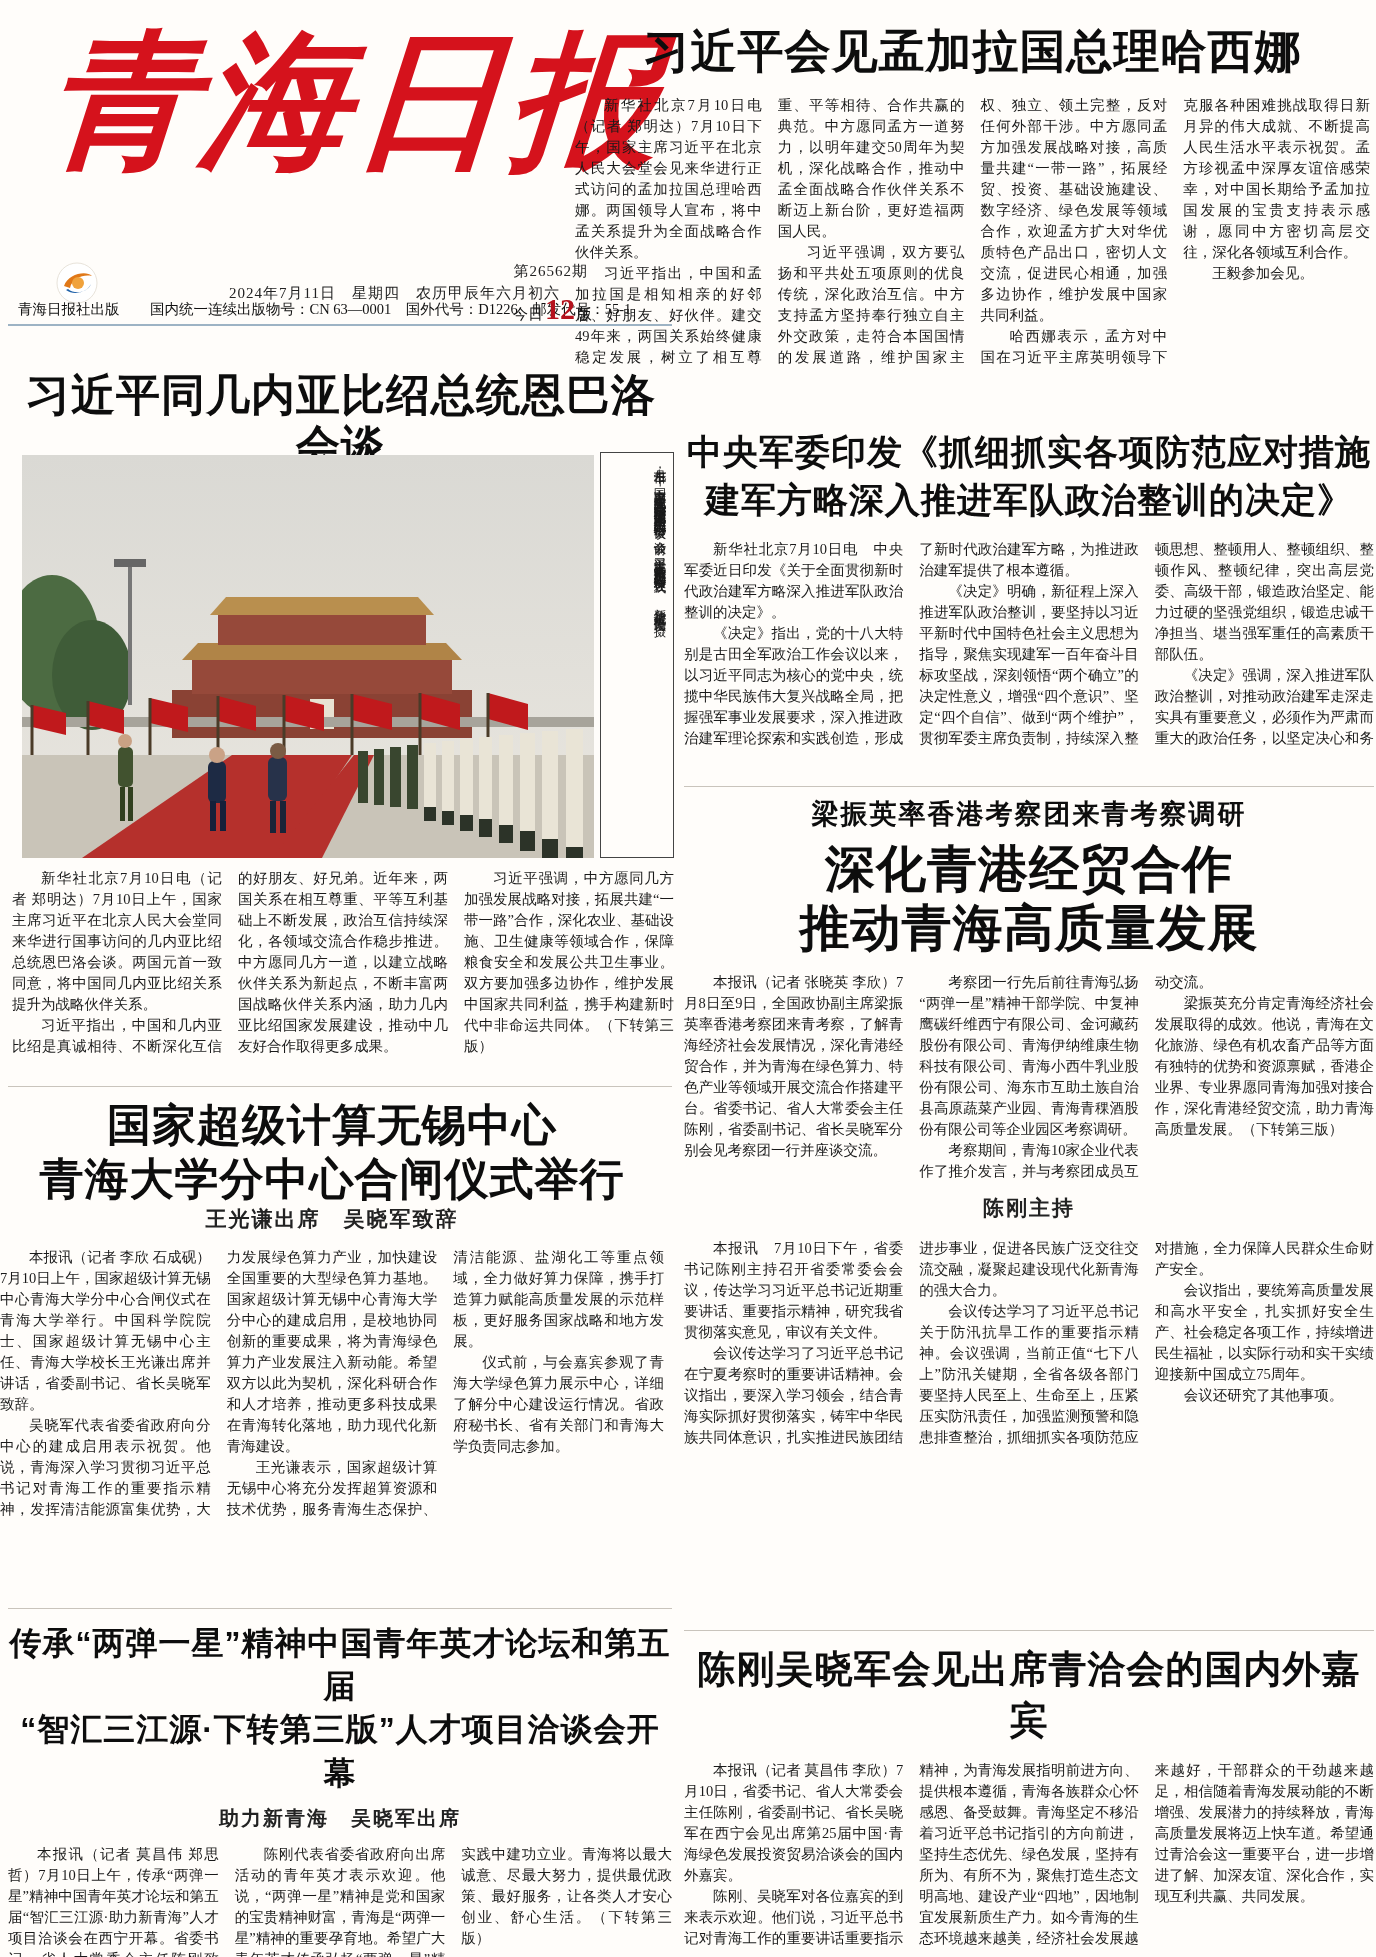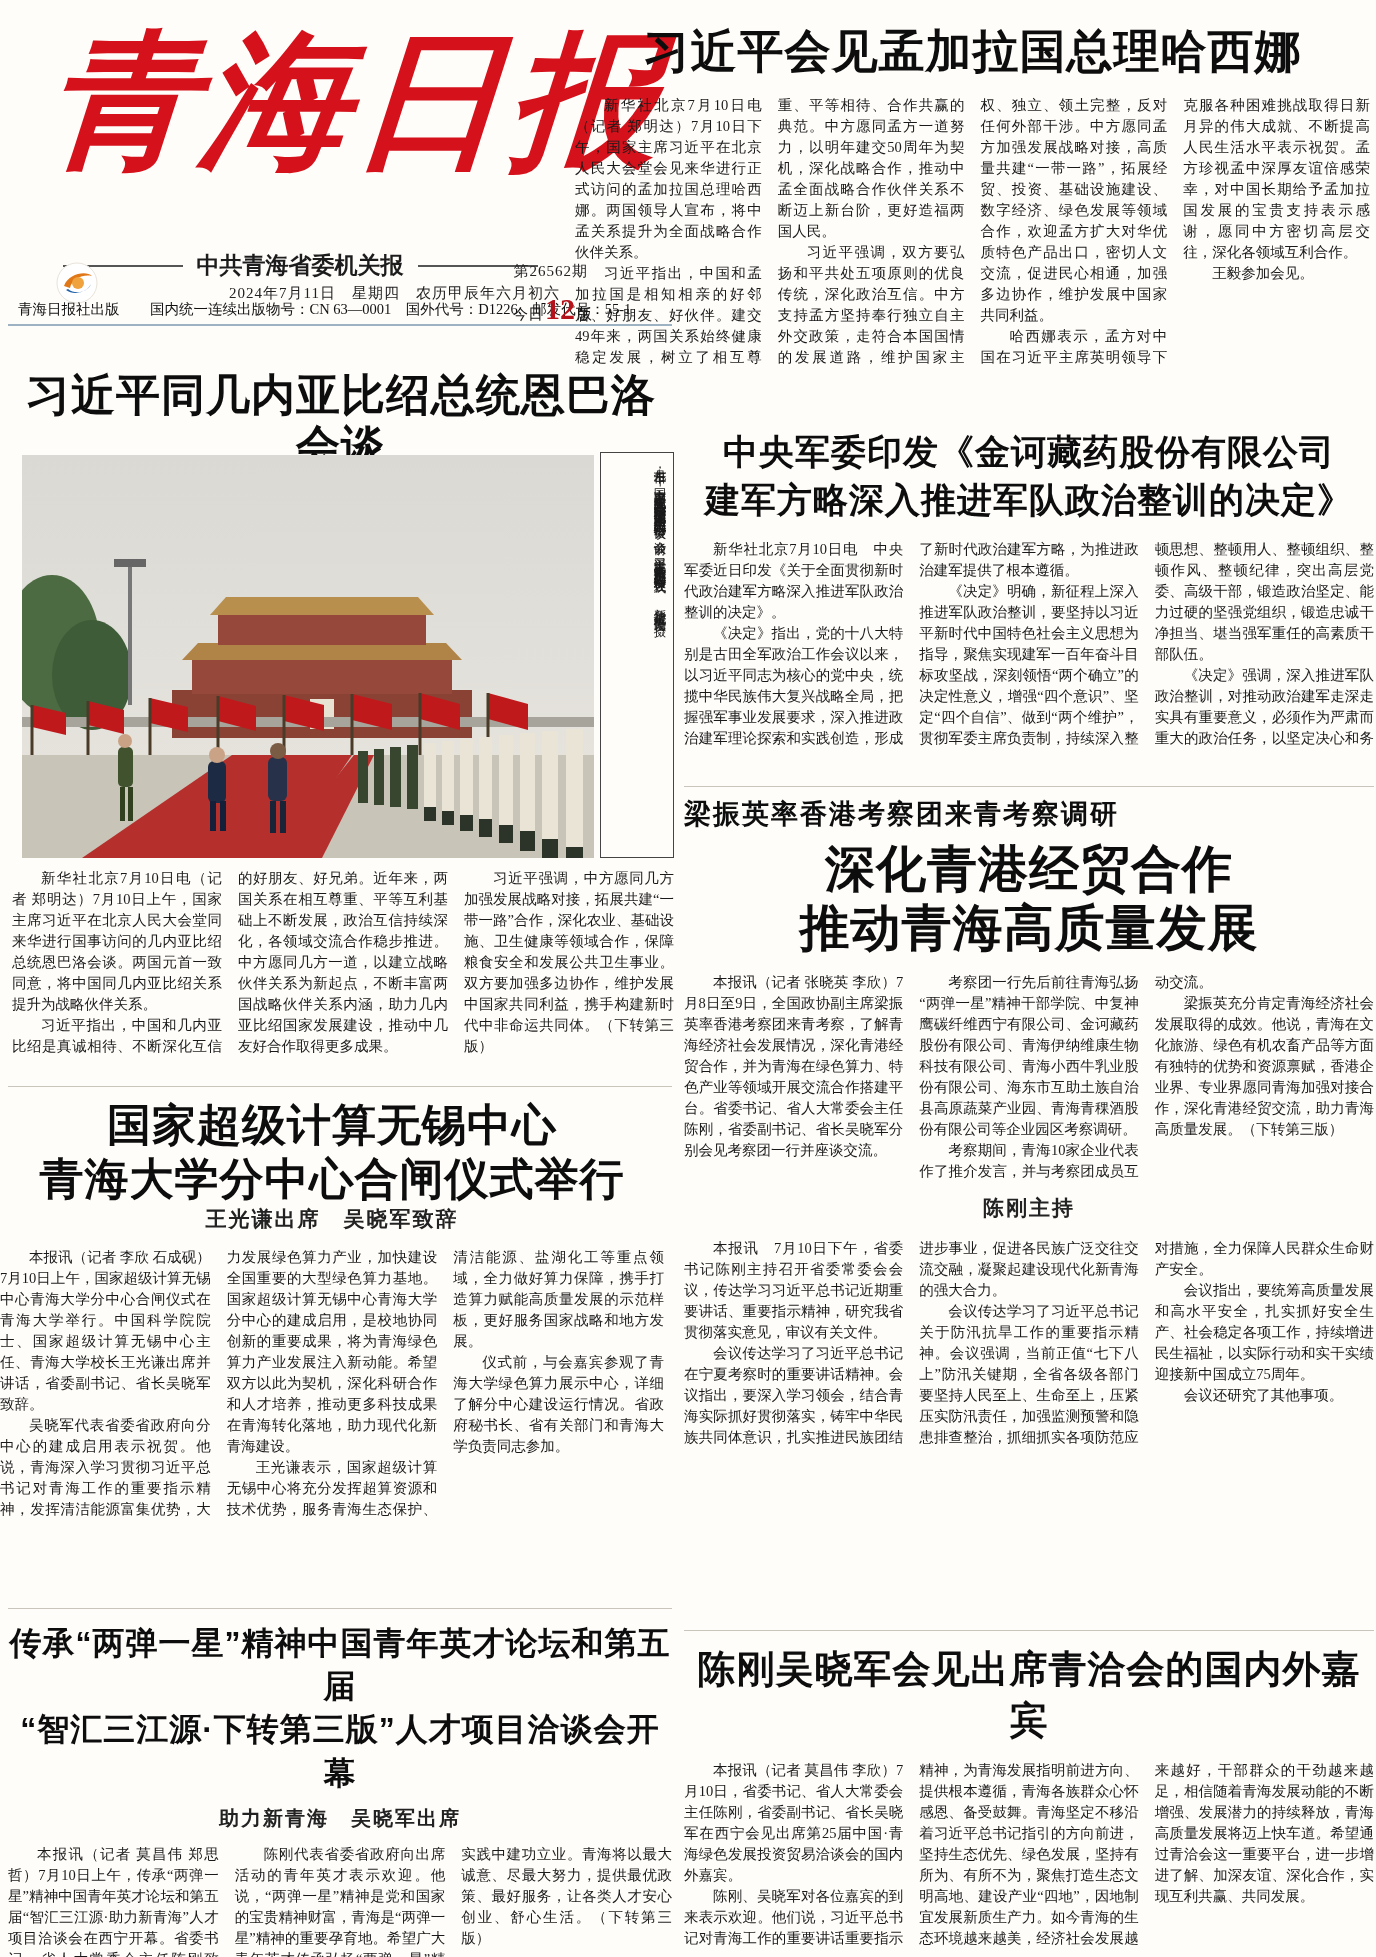--- a/index.html
+++ b/index.html
@@ -33,36 +33,31 @@
   .info-row { font-size:14.5px; color:#111; white-space:nowrap; }
   .pages-num { color:#b5121c; font-size:30px; font-weight:900; font-family:"Liberation Serif",serif; padding:0 2px; }
 
   
   .caption-box {
     border:1px solid #444; padding:6px 5px;
     writing-mode:vertical-rl; font-size:12.5px; line-height:17px;
     letter-spacing:1px; text-align:justify; color:#1a1a1a; overflow:hidden;
   }
 
-  .kicker { font-family:"Liberation Sans",sans-serif; font-weight:900; font-size:27px; letter-spacing:2px; color:#0d0d0d; }
+  .kicker { font-family:"Liberation Sans",sans-serif; font-weight:900; font-size:27px; text-align:center; letter-spacing:2px; color:#0d0d0d; }
 </style>
 </head>
 <body>
 
 <div class="page">
 
   <div class="abs" style="left:48px; top:26px; width:560px; height:185px;">
     <div class="brand-title">青海日报</div>
   </div>
 
-  <div class="abs org-row" style="left:0; top:250px; width:600px; justify-content:center;">
-    <span class="dash"></span>
-    <span>中共青海省委机关报</span>
-    <span class="dash"></span>
-  </div>
 
   <div class="abs" style="left:56px; top:262px; width:42px; height:42px;">
     <svg width="42" height="42" viewBox="0 0 42 42">
       <circle cx="21" cy="21" r="20" fill="#fff" stroke="#e8e3da" stroke-width="1"></circle>
       <path d="M8 24 C12 12, 30 8, 36 14 C28 12, 16 16, 14 26 Z" fill="#e07818"></path>
       <path d="M10 28 C18 34, 32 30, 35 22 C30 32, 18 32, 12 27 Z" fill="#1c5fa8"></path>
       <circle cx="22" cy="21" r="6" fill="#f0a23c"></circle>
     </svg>
   </div>
 
@@ -194,21 +189,21 @@
   <div class="abs caption-box" style="left:600px; top:452px; width:74px; height:406px;">七月十日下午，国家主席习近平在北京人民大会堂同来华进行国事访问的几内亚比绍总统恩巴洛举行会谈。会谈前，习近平在人民大会堂东门外广场为恩巴洛举行欢迎仪式。　新华社记者 饶爱民 摄</div>
 
   <div class="abs body-text cols-3" style="left:12px; top:868px; width:662px; height:208px;">
       <p>新华社北京7月10日电（记者 郑明达）7月10日上午，国家主席习近平在北京人民大会堂同来华进行国事访问的几内亚比绍总统恩巴洛会谈。两国元首一致同意，将中国同几内亚比绍关系提升为战略伙伴关系。</p>
       <p>习近平指出，中国和几内亚比绍是真诚相待、不断深化互信的好朋友、好兄弟。近年来，两国关系在相互尊重、平等互利基础上不断发展，政治互信持续深化，各领域交流合作稳步推进。中方愿同几方一道，以建立战略伙伴关系为新起点，不断丰富两国战略伙伴关系内涵，助力几内亚比绍国家发展建设，推动中几友好合作取得更多成果。</p>
       <p>习近平强调，中方愿同几方加强发展战略对接，拓展共建“一带一路”合作，深化农业、基础设施、卫生健康等领域合作，保障粮食安全和发展公共卫生事业。双方要加强多边协作，维护发展中国家共同利益，携手构建新时代中非命运共同体。（下转第三版）</p>
     </div>
 
   <div class="abs" style="left:684px; top:428px; width:690px;">
     <div class="hl" style="font-size:35px; line-height:1.38;">
-      <div>中央军委印发《金诃藏药股份有限公司</div>
+      <div>中央军委印发《抓细抓实各项防范应对措施</div>
       <div>建军方略深入推进军队政治整训的决定》</div>
     </div>
     <div class="body-text cols-3" style="margin-top:14px; height:214px;">
         <p>新华社北京7月10日电　中央军委近日印发《关于全面贯彻新时代政治建军方略深入推进军队政治整训的决定》。</p>
         <p>《决定》指出，党的十八大特别是古田全军政治工作会议以来，以习近平同志为核心的党中央，统揽中华民族伟大复兴战略全局，把握强军事业发展要求，深入推进政治建军理论探索和实践创造，形成了新时代政治建军方略，为推进政治建军提供了根本遵循。</p>
         <p>《决定》明确，新征程上深入推进军队政治整训，要坚持以习近平新时代中国特色社会主义思想为指导，聚焦实现建军一百年奋斗目标攻坚战，深刻领悟“两个确立”的决定性意义，增强“四个意识”、坚定“四个自信”、做到“两个维护”，贯彻军委主席负责制，持续深入整顿思想、整顿用人、整顿组织、整顿作风、整顿纪律，突出高层党委、高级干部，锻造政治坚定、能力过硬的坚强党组织，锻造忠诚干净担当、堪当强军重任的高素质干部队伍。</p>
         <p>《决定》强调，深入推进军队政治整训，对推动政治建军走深走实具有重要意义，必须作为严肃而重大的政治任务，以坚定决心和务实作风一抓到底，融入斗争、备战、建设实践一体推进，增强针对性精准度，确保步步深入、取得实效，不断汇聚实现党在新时代的强军目标的强大力量。</p>
       </div>
   </div>
 

